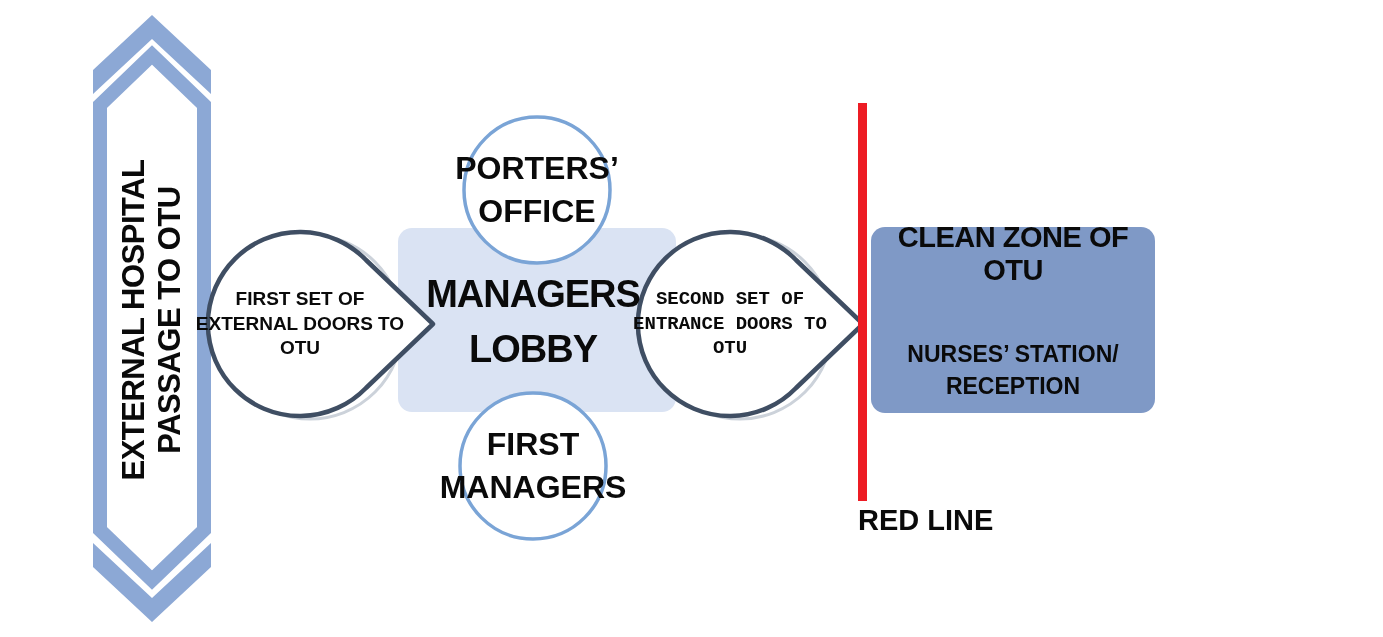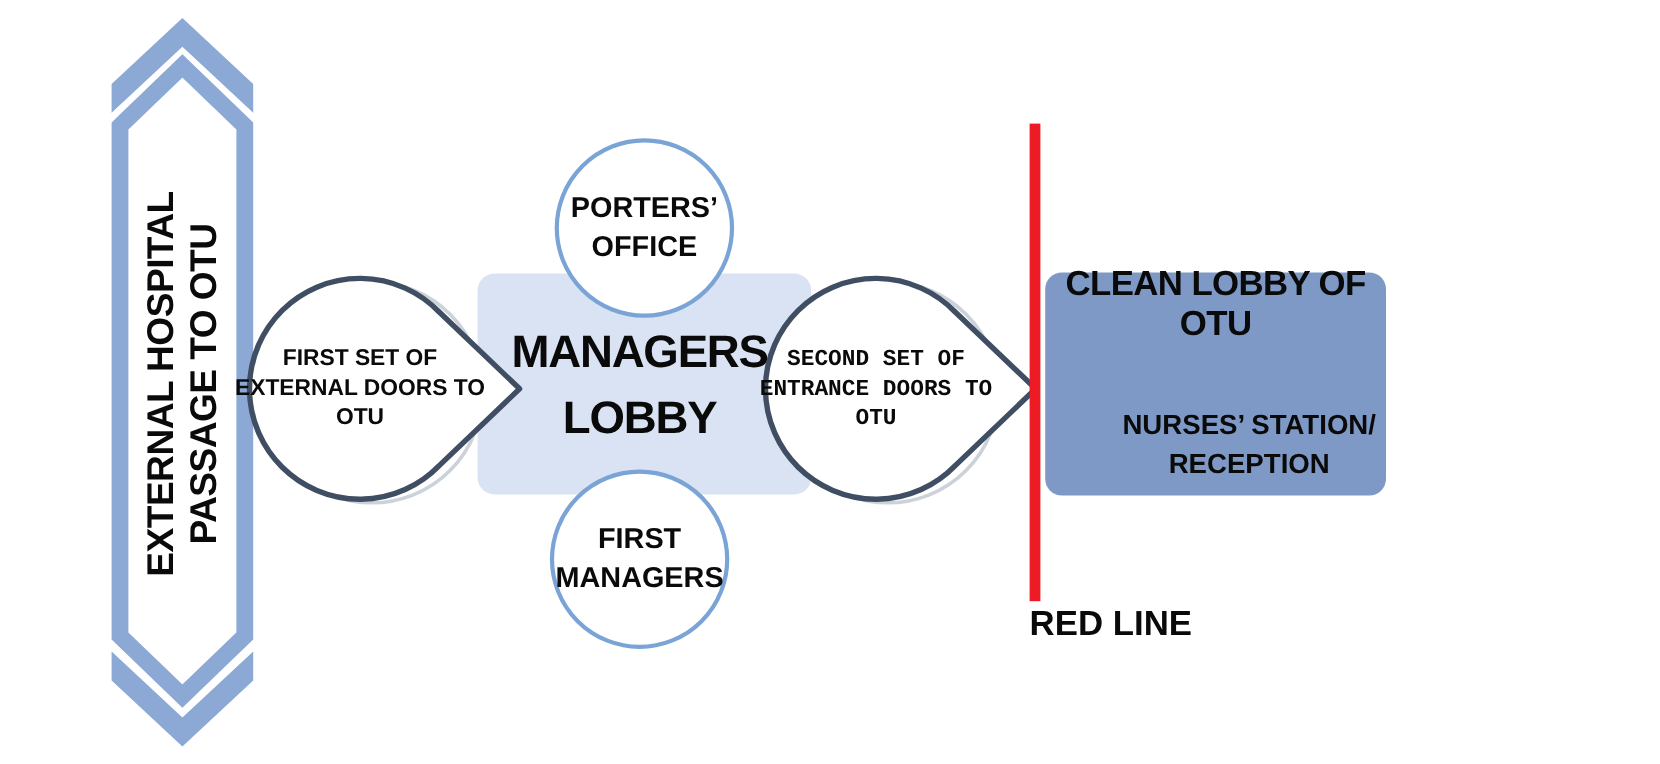--- a/index.html
+++ b/index.html
@@ -15,25 +15,25 @@
   .cleanzone{fill:var(--clean-zone-fill,#7F99C6);}
   .redline{fill:var(--red-line,#ED1C24);}
   .label{position:absolute;display:flex;align-items:center;justify-content:center;
          text-align:center;white-space:pre-line;font-weight:bold;}
   .ext{left:-78px;top:260px;width:460px;height:120px;transform:rotate(-90deg);
        font-size:31px;line-height:1.15;letter-spacing:-0.5px;}
   .doors{width:210px;height:120px;font-size:19px;line-height:1.3;}
   .first-doors{left:195px;top:264px;}
   .second-doors{left:625px;top:264px;font-family:Liberation Mono, monospace;}
   .lobby-label{left:393px;top:258px;width:280px;height:128px;font-size:38px;line-height:1.45;letter-spacing:-1px;}
-  .circle-label{width:170px;height:100px;font-size:24px;line-height:1.35;}
+  .circle-label{width:170px;height:100px;font-size:32px;line-height:1.35;}
   .porters{left:452px;top:140px;}
   .unit{left:448px;top:416px;}
   .cz-title{left:871px;top:234px;width:284px;height:40px;font-size:29px;letter-spacing:-0.5px;}
-  .cz-sub{left:871px;top:328px;width:284px;height:84px;font-size:23px;line-height:1.4;padding-left:28px;}
+  .cz-sub{left:871px;top:328px;width:284px;height:84px;font-size:23px;line-height:1.4;}
   .redline-label{left:858px;top:500px;width:190px;height:40px;font-size:29px;justify-content:flex-start;text-align:center;}
 </style>
 </head>
 <body>
 
 <div id="canvas">
   <svg id="shapes" width="1383" height="637" viewBox="0 0 1383 637">
     <g>
       <polygon class="arrow-band" points="93,70 152,15 211,70 211,94 152,39 93,94"></polygon>
       <polygon class="arrow-body" points="100,105 152,55 204,105 204,530 152,580 100,530"></polygon>
@@ -57,17 +57,17 @@
 OTU</div>
   <div class="label lobby-label">MANAGERS
 LOBBY</div>
   <div class="label circle-label porters">PORTERS’
 OFFICE</div>
   <div class="label circle-label unit">FIRST
 MANAGERS</div>
   <div class="label doors second-doors">SECOND SET OF
 ENTRANCE DOORS TO
 OTU</div>
-  <div class="label cz-title">CLEAN LOBBY OF OTU</div>
+  <div class="label cz-title">CLEAN ZONE OF OTU</div>
   <div class="label cz-sub">NURSES’ STATION/
 RECEPTION</div>
   <div class="label redline-label">RED LINE</div>
 </div>
 
 </body></html>

